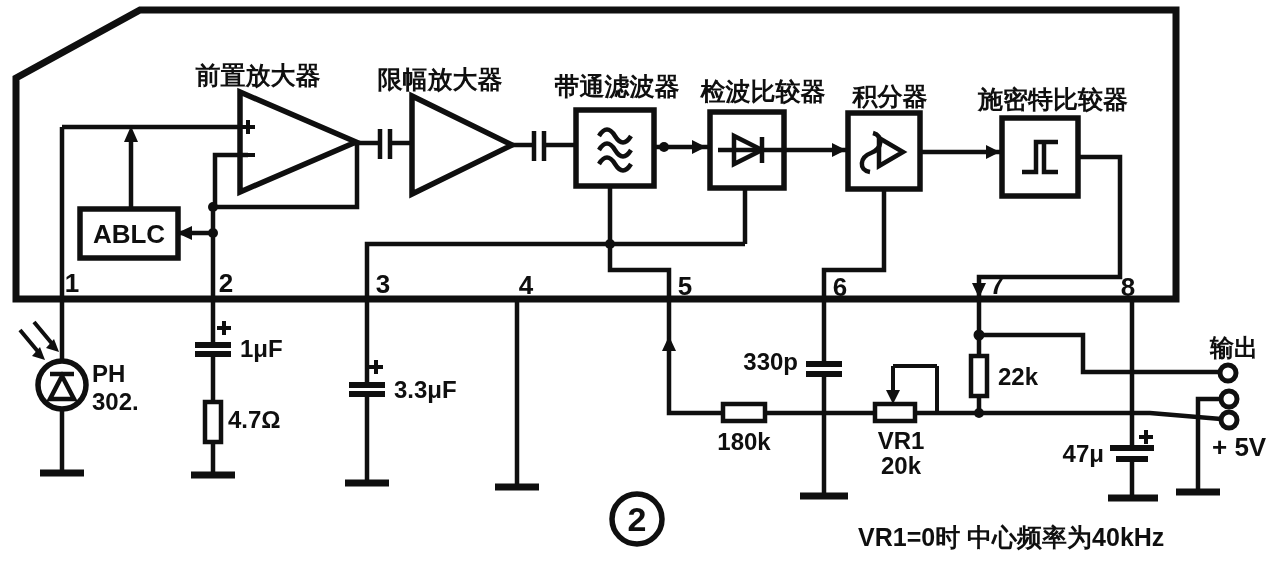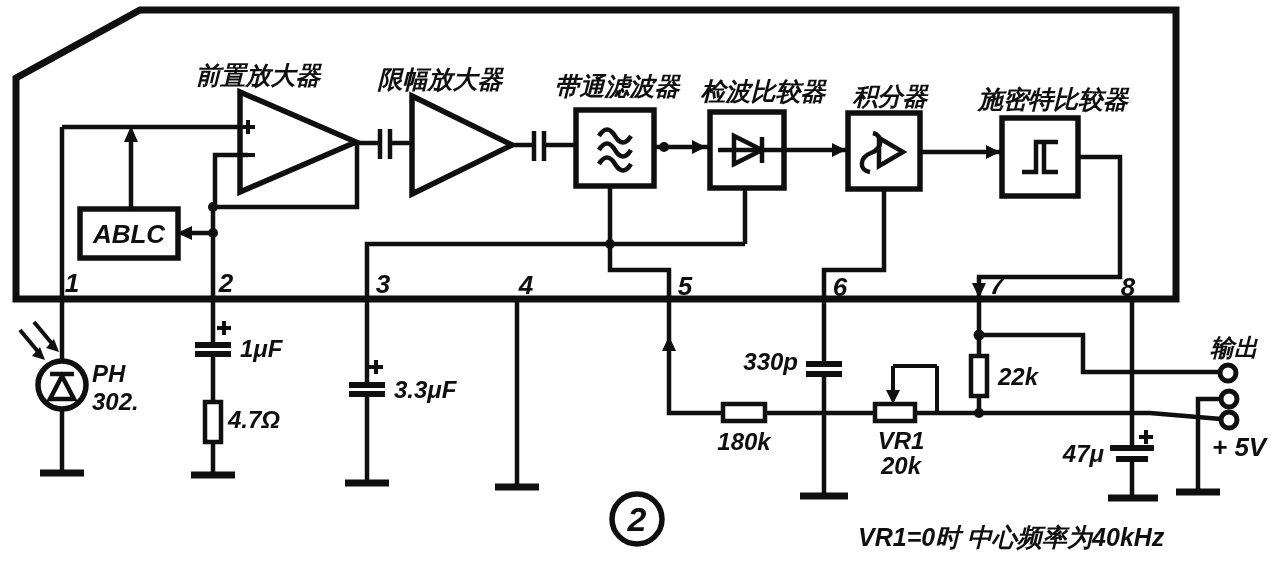--- a/index.html
+++ b/index.html
@@ -1,17 +1,17 @@
 <!DOCTYPE html>
 <html style="--ink: #0f0f0f; --paper: #ffffff;"><head>
 <meta charset="utf-8">
 <style>
   html,body{margin:0;padding:0;background:#fff;}
   .page{position:relative;width:1275px;height:571px;background:var(--paper,#fff);overflow:hidden;
-        font-family:"Liberation Sans","DejaVu Sans",sans-serif;font-style:italic;}
+        font-family:"Liberation Sans","DejaVu Sans",sans-serif;}
   svg{display:block;}
   svg text{fill:var(--ink,#0f0f0f);font-family:"Liberation Sans","DejaVu Sans",sans-serif;font-weight:bold;}
   .wire{stroke:var(--ink,#0f0f0f);stroke-width:4.5;fill:none;}
   .wire-thin{stroke:var(--ink,#0f0f0f);stroke-width:4;fill:none;}
   .outline{stroke:var(--ink,#0f0f0f);stroke-width:7;fill:none;}
   .box{stroke:var(--ink,#0f0f0f);stroke-width:5.5;fill:#fff;}
   .rbox{stroke:var(--ink,#0f0f0f);stroke-width:4.5;fill:#fff;}
   .sym{stroke:var(--ink,#0f0f0f);stroke-width:4.5;fill:none;}
   .plate{stroke:var(--ink,#0f0f0f);stroke-width:6;fill:none;}
   .gnd{stroke:var(--ink,#0f0f0f);stroke-width:7;fill:none;}

